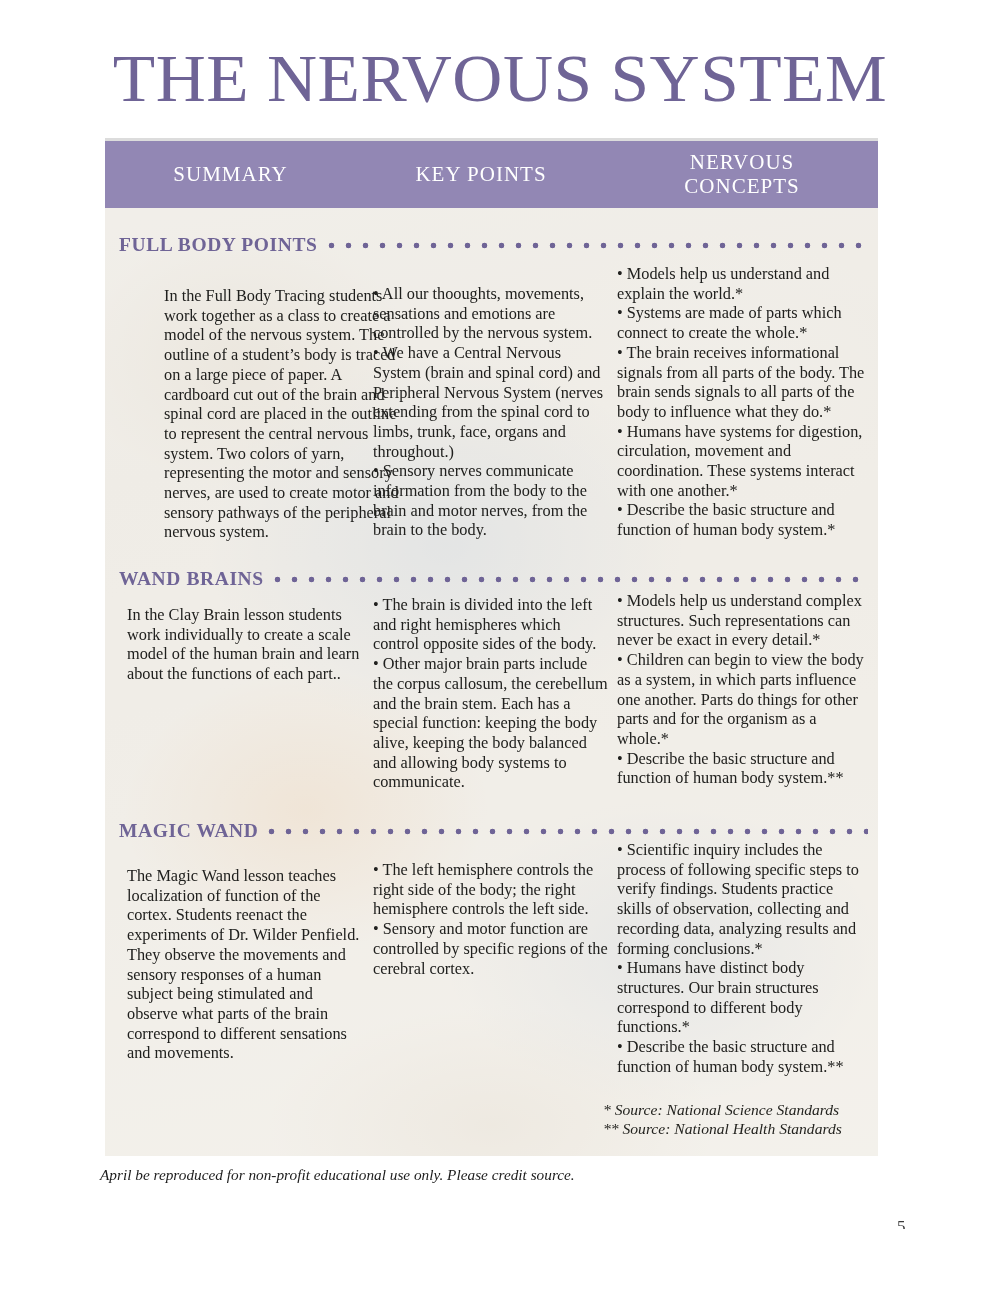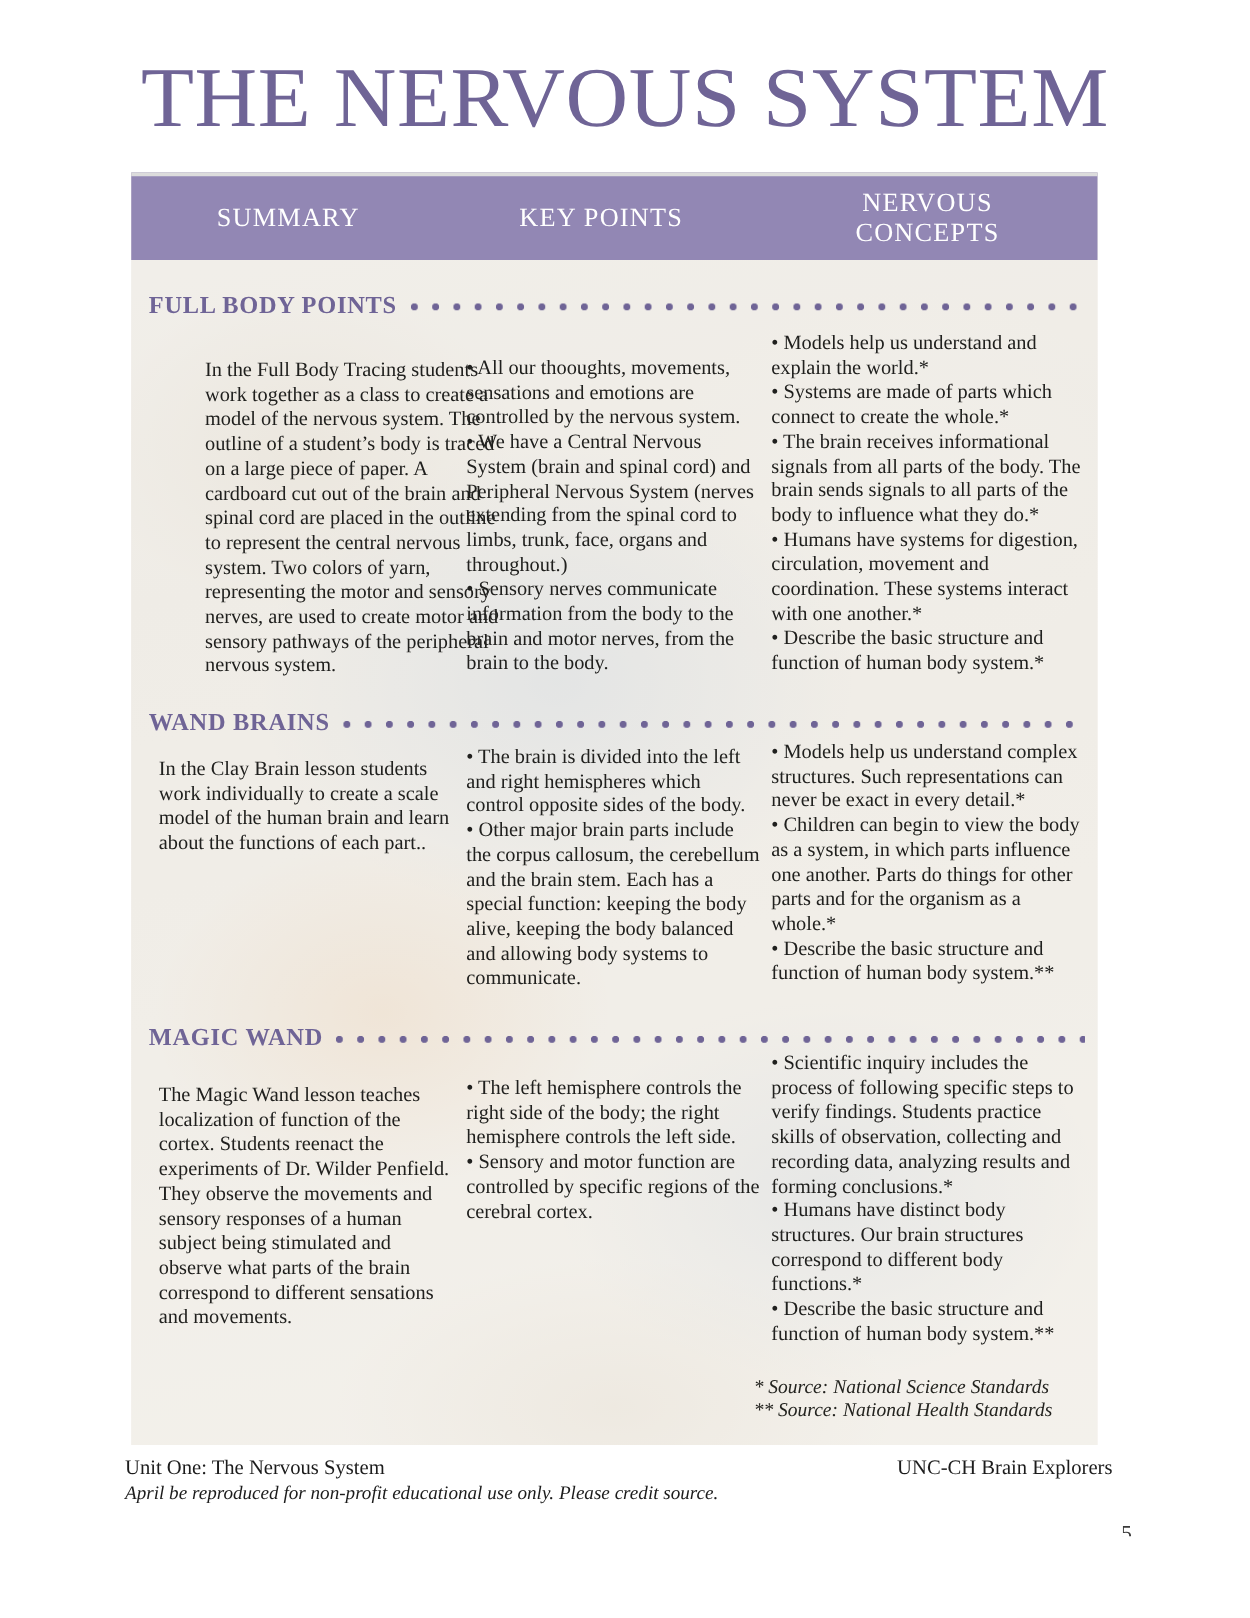--- a/index.html
+++ b/index.html
@@ -223,19 +223,15 @@
 • Humans have distinct body structures. Our brain structures correspond to different body functions.*
 • Describe the basic structure and function of human body system.**</div>
 
   <div class="sources">
     <div>* Source: National Science Standards</div>
     <div>** Source: National Health Standards</div>
   </div>
 </div>
 
 <div class="footer">
-  <div class="footer-row">
-    <span>Unit One: The Nervous System</span>
-    <span>UNC-CH Brain Explorers</span>
-  </div>
   <div class="footer-note">April be reproduced for non-profit educational use only.  Please credit source.</div>
 </div>
 <div class="page-number">5</div>
 
 </body></html>

